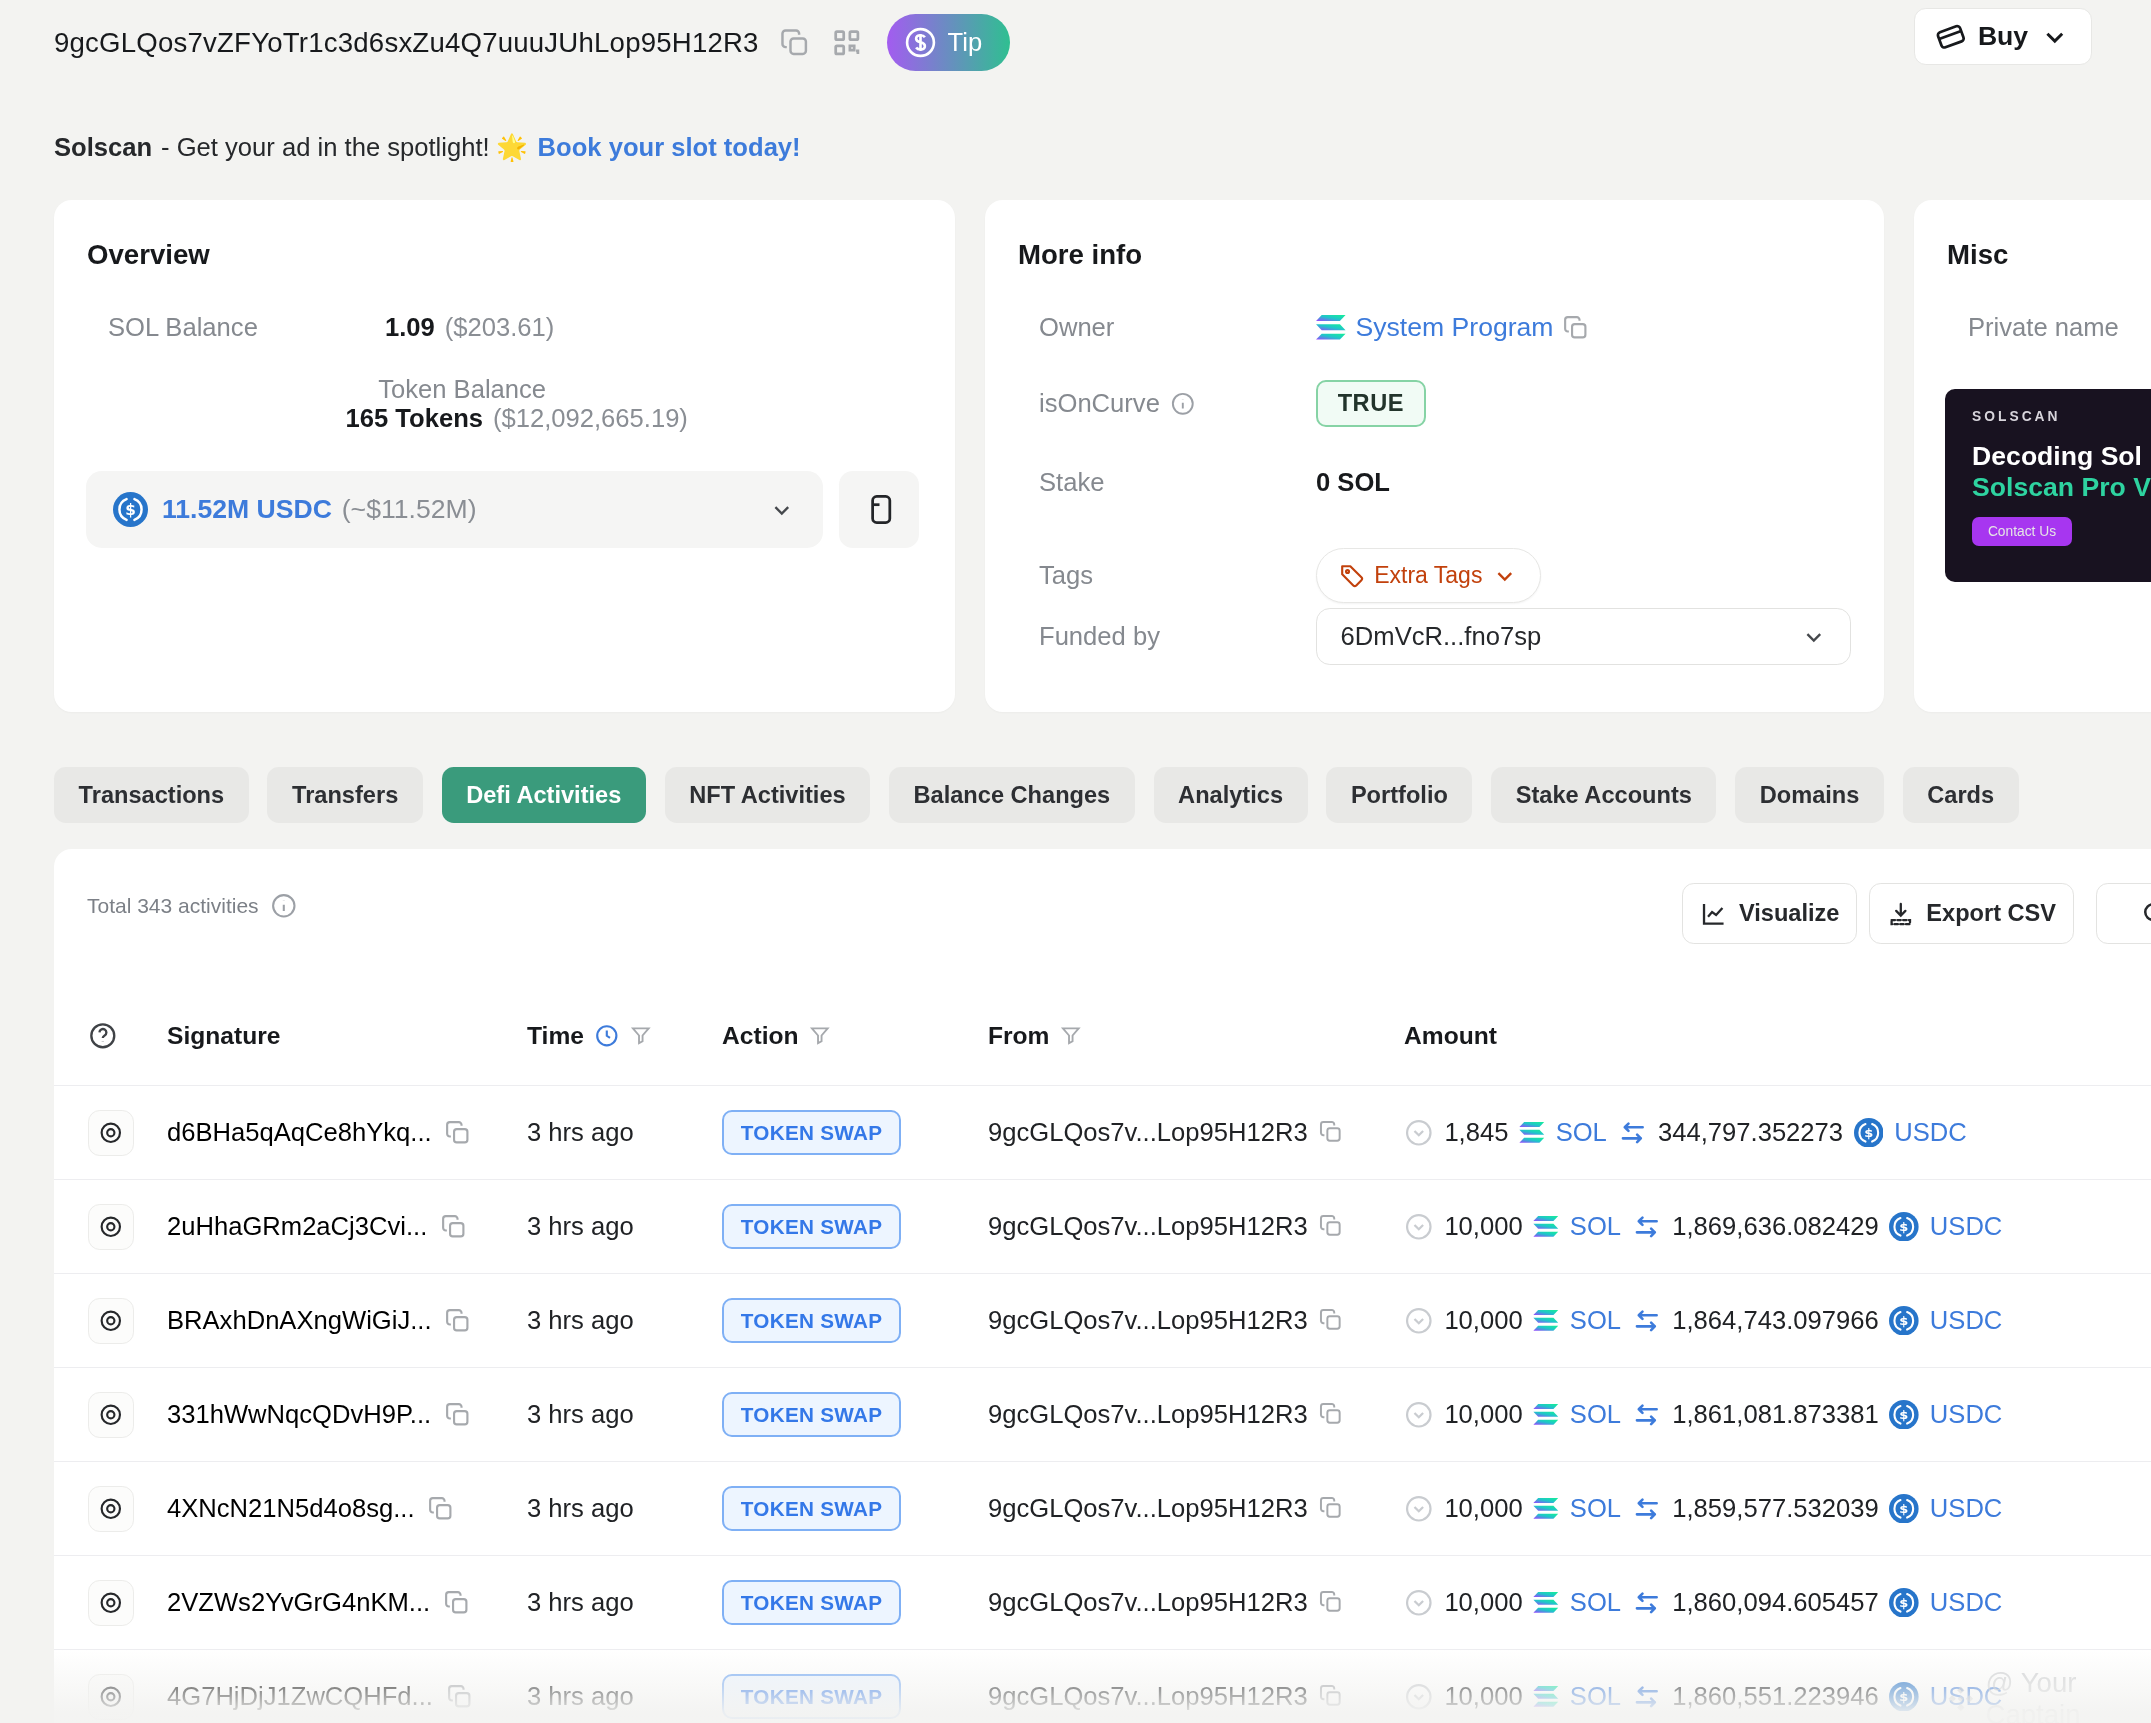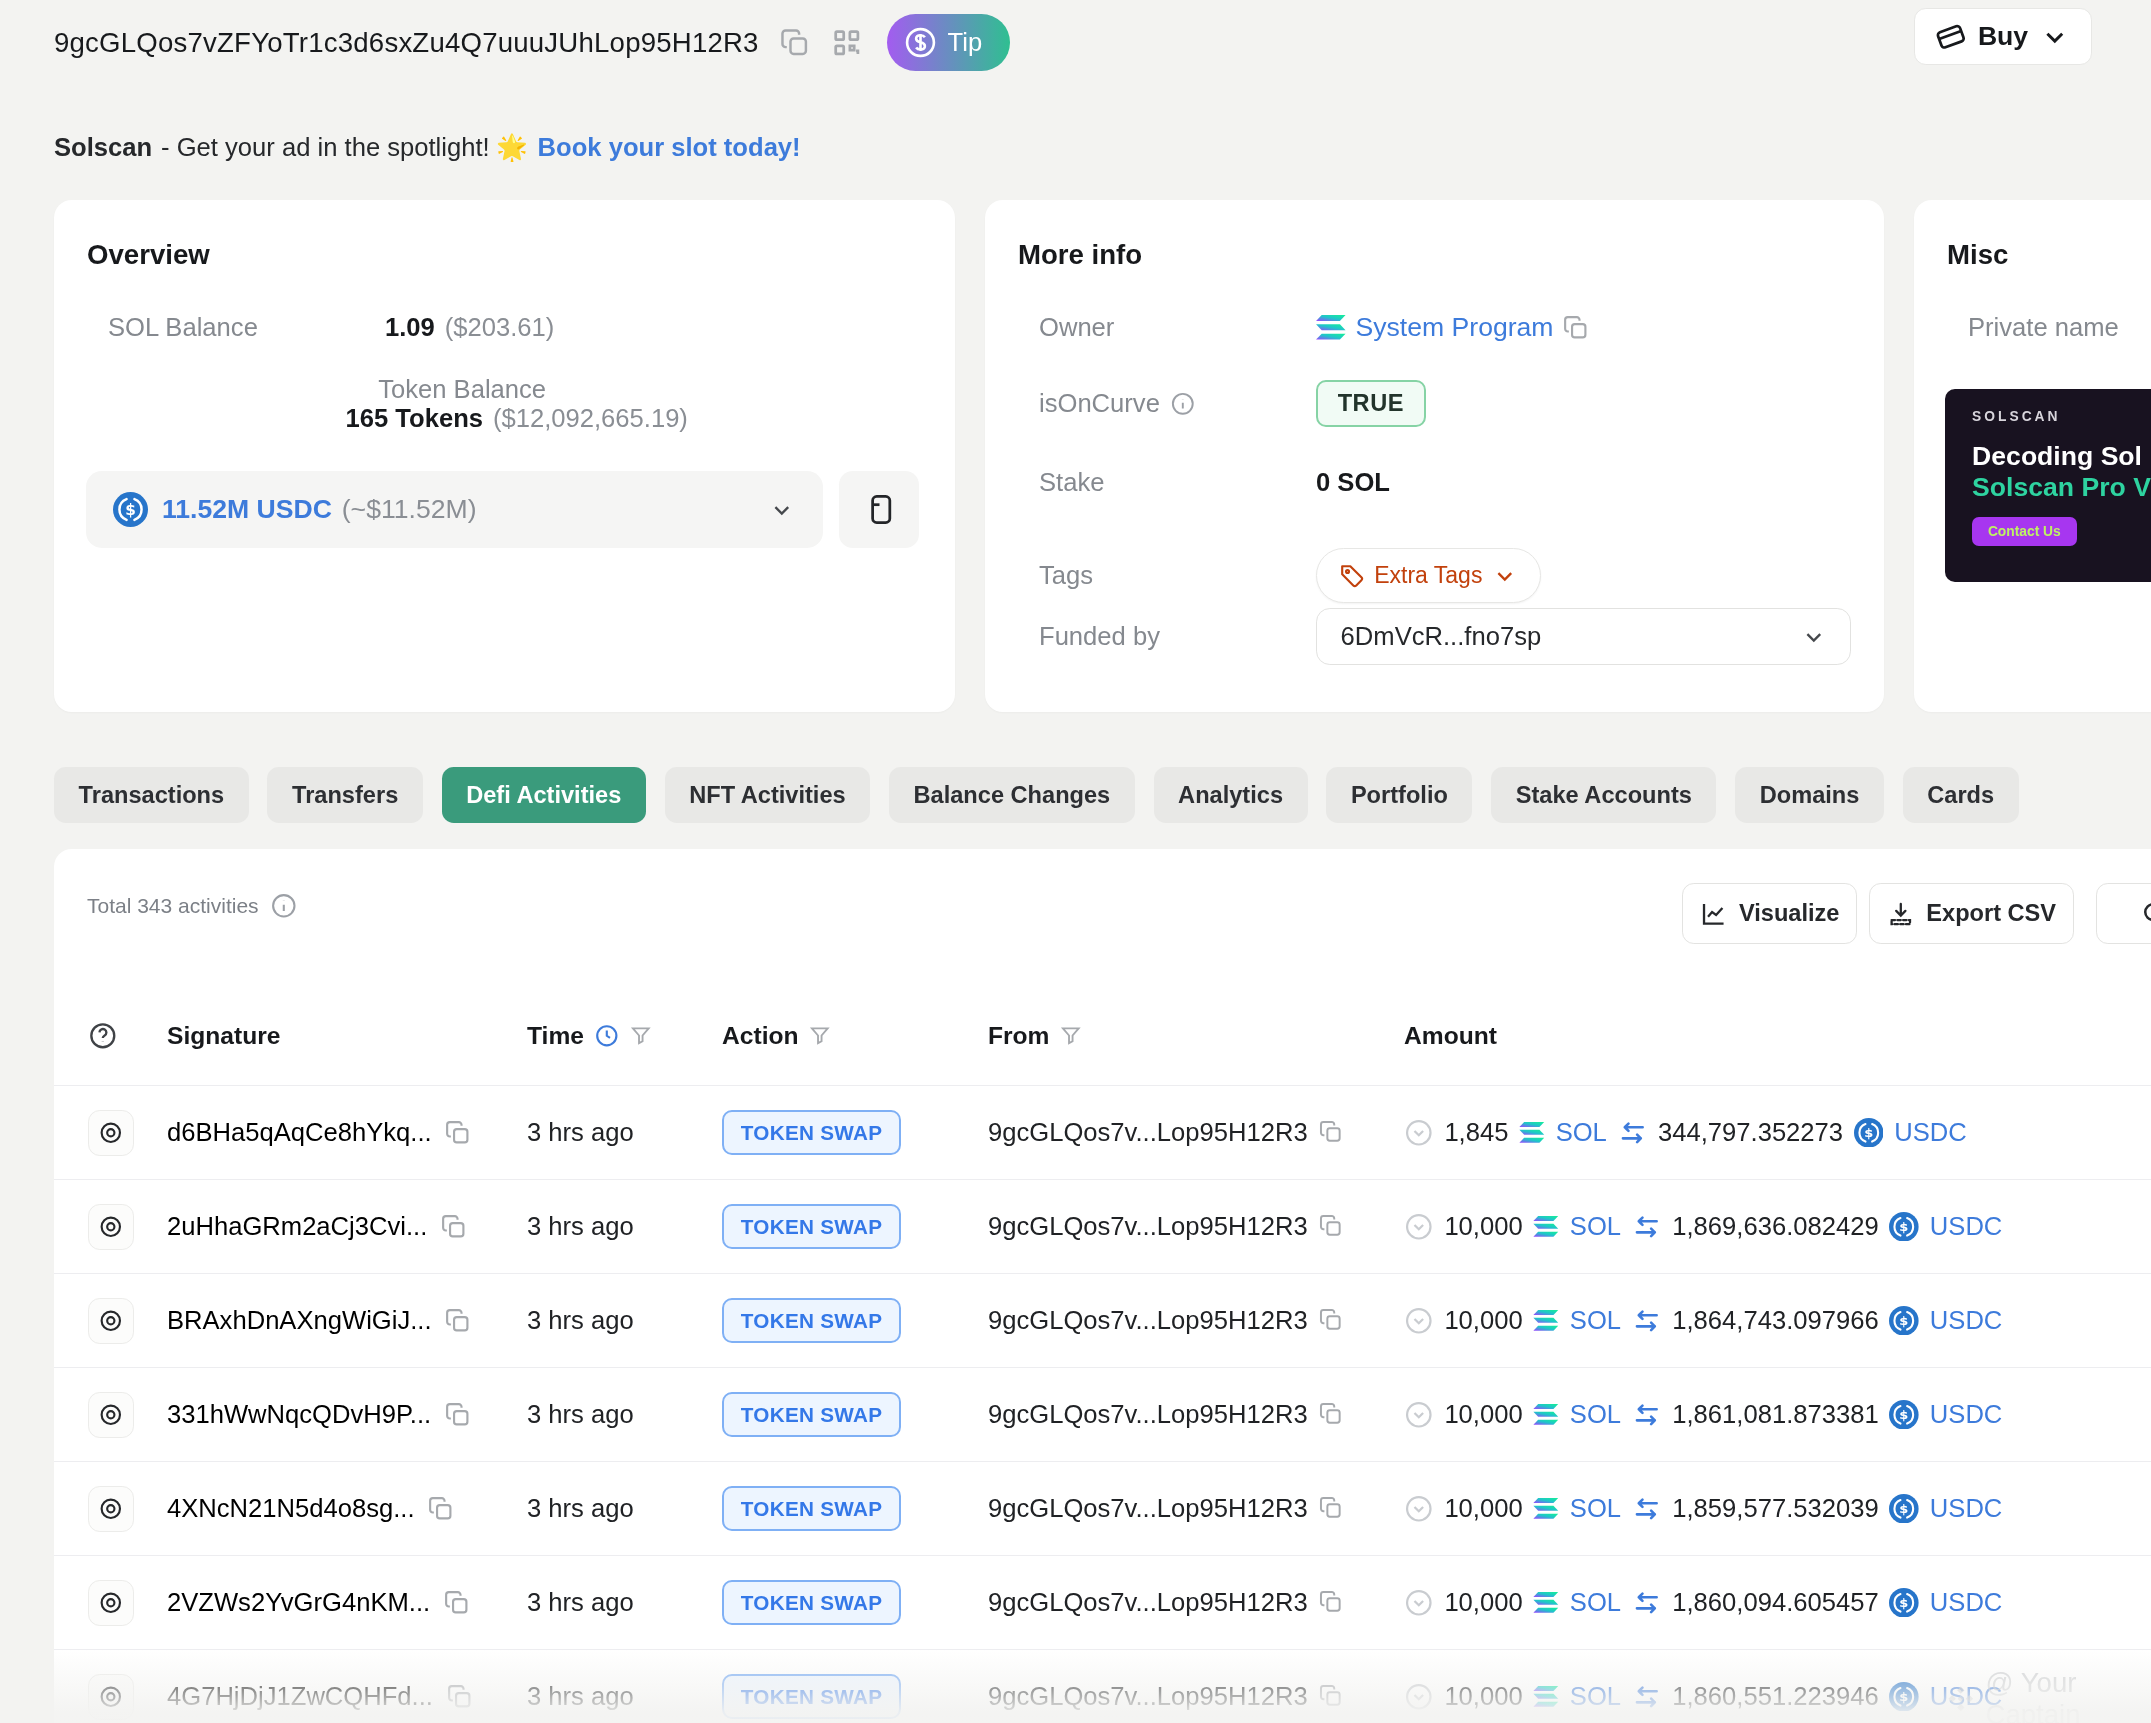--- a/index.html
+++ b/index.html
@@ -91,22 +91,22 @@
 
   
   .misc-ad {
     position:absolute; left:30.5px; top:189px; width:340px; height:193px;
     background:#181220; border-radius:9.9px; overflow:hidden; padding:19.7px 0 0 27.6px; cursor:pointer;
   }
   .misc-ad .ad-brand { font-size:13.8px; font-weight:700; letter-spacing:3px; color:#d8d5dc; }
   .misc-ad .ad-line1 { margin-top:17.7px; font-size:26.6px; font-weight:700; color:#fff; white-space:nowrap; }
   .misc-ad .ad-line2 { font-size:26.6px; font-weight:700; color:#2ed3a0; white-space:nowrap; }
   .misc-ad .ad-btn {
-    margin-top:13.8px; display:inline-block; background:#a736f0; color:#bef264;
-    font-size:13.8px; font-weight:700; border:none; border-radius:6.9px; padding:6.9px 15.8px; cursor:pointer;
+    margin-top:13.8px; display:inline-block; background:#a736f0; color:#e5e5e5;
+    font-size:13.8px; font-weight:400; border:none; border-radius:6.9px; padding:6.9px 15.8px; cursor:pointer;
   }
 
   
   .tabs { position:absolute; left:54px; top:767px; display:flex; gap:18.7px; }
   .tab {
     height:56px; padding:0 24.6px; display:flex; align-items:center;
     background:#e8e8e6; border:none; border-radius:11.8px;
     font-size:23.6px; font-weight:600; color:#2d2f33; cursor:pointer; white-space:nowrap;
     font-family:inherit;
   }

